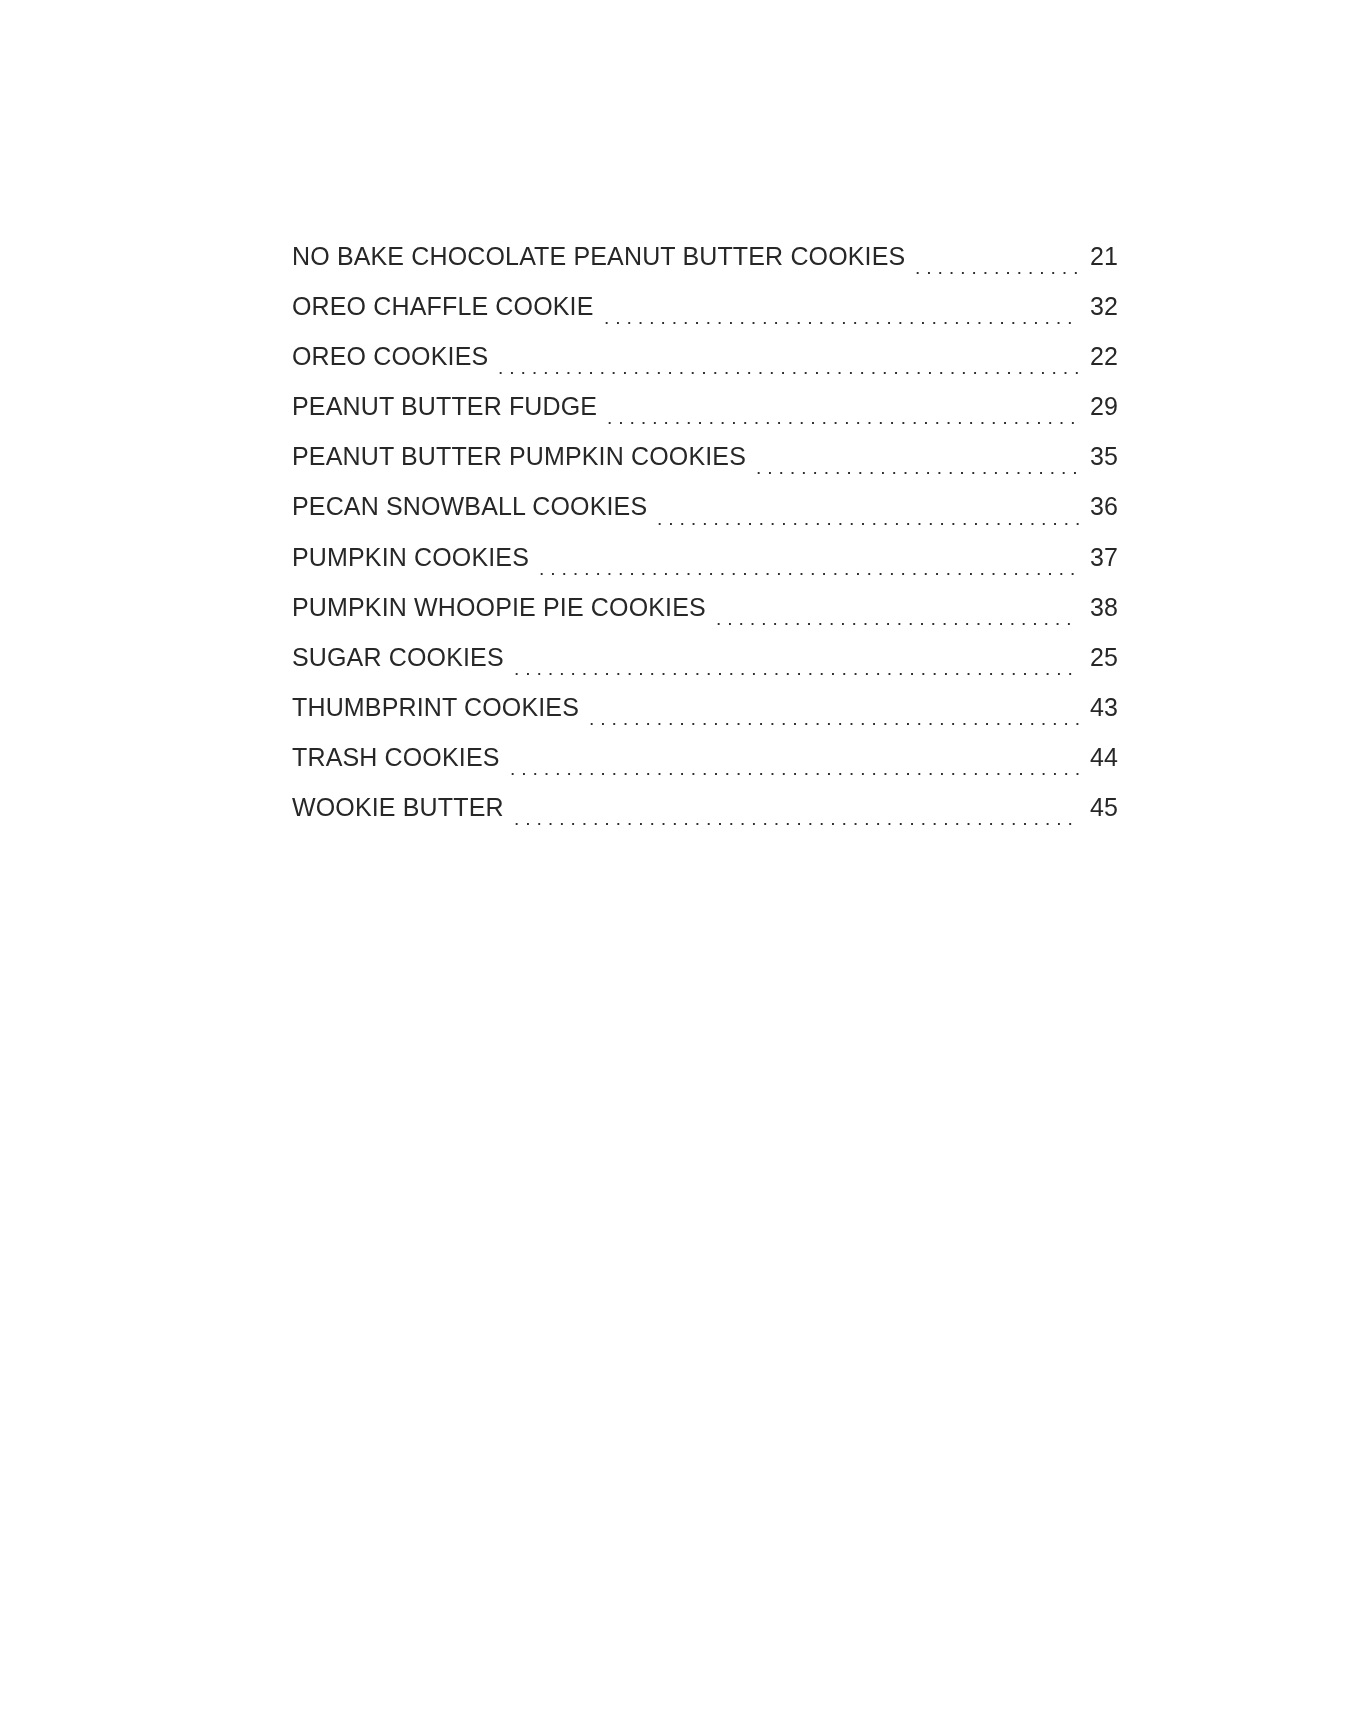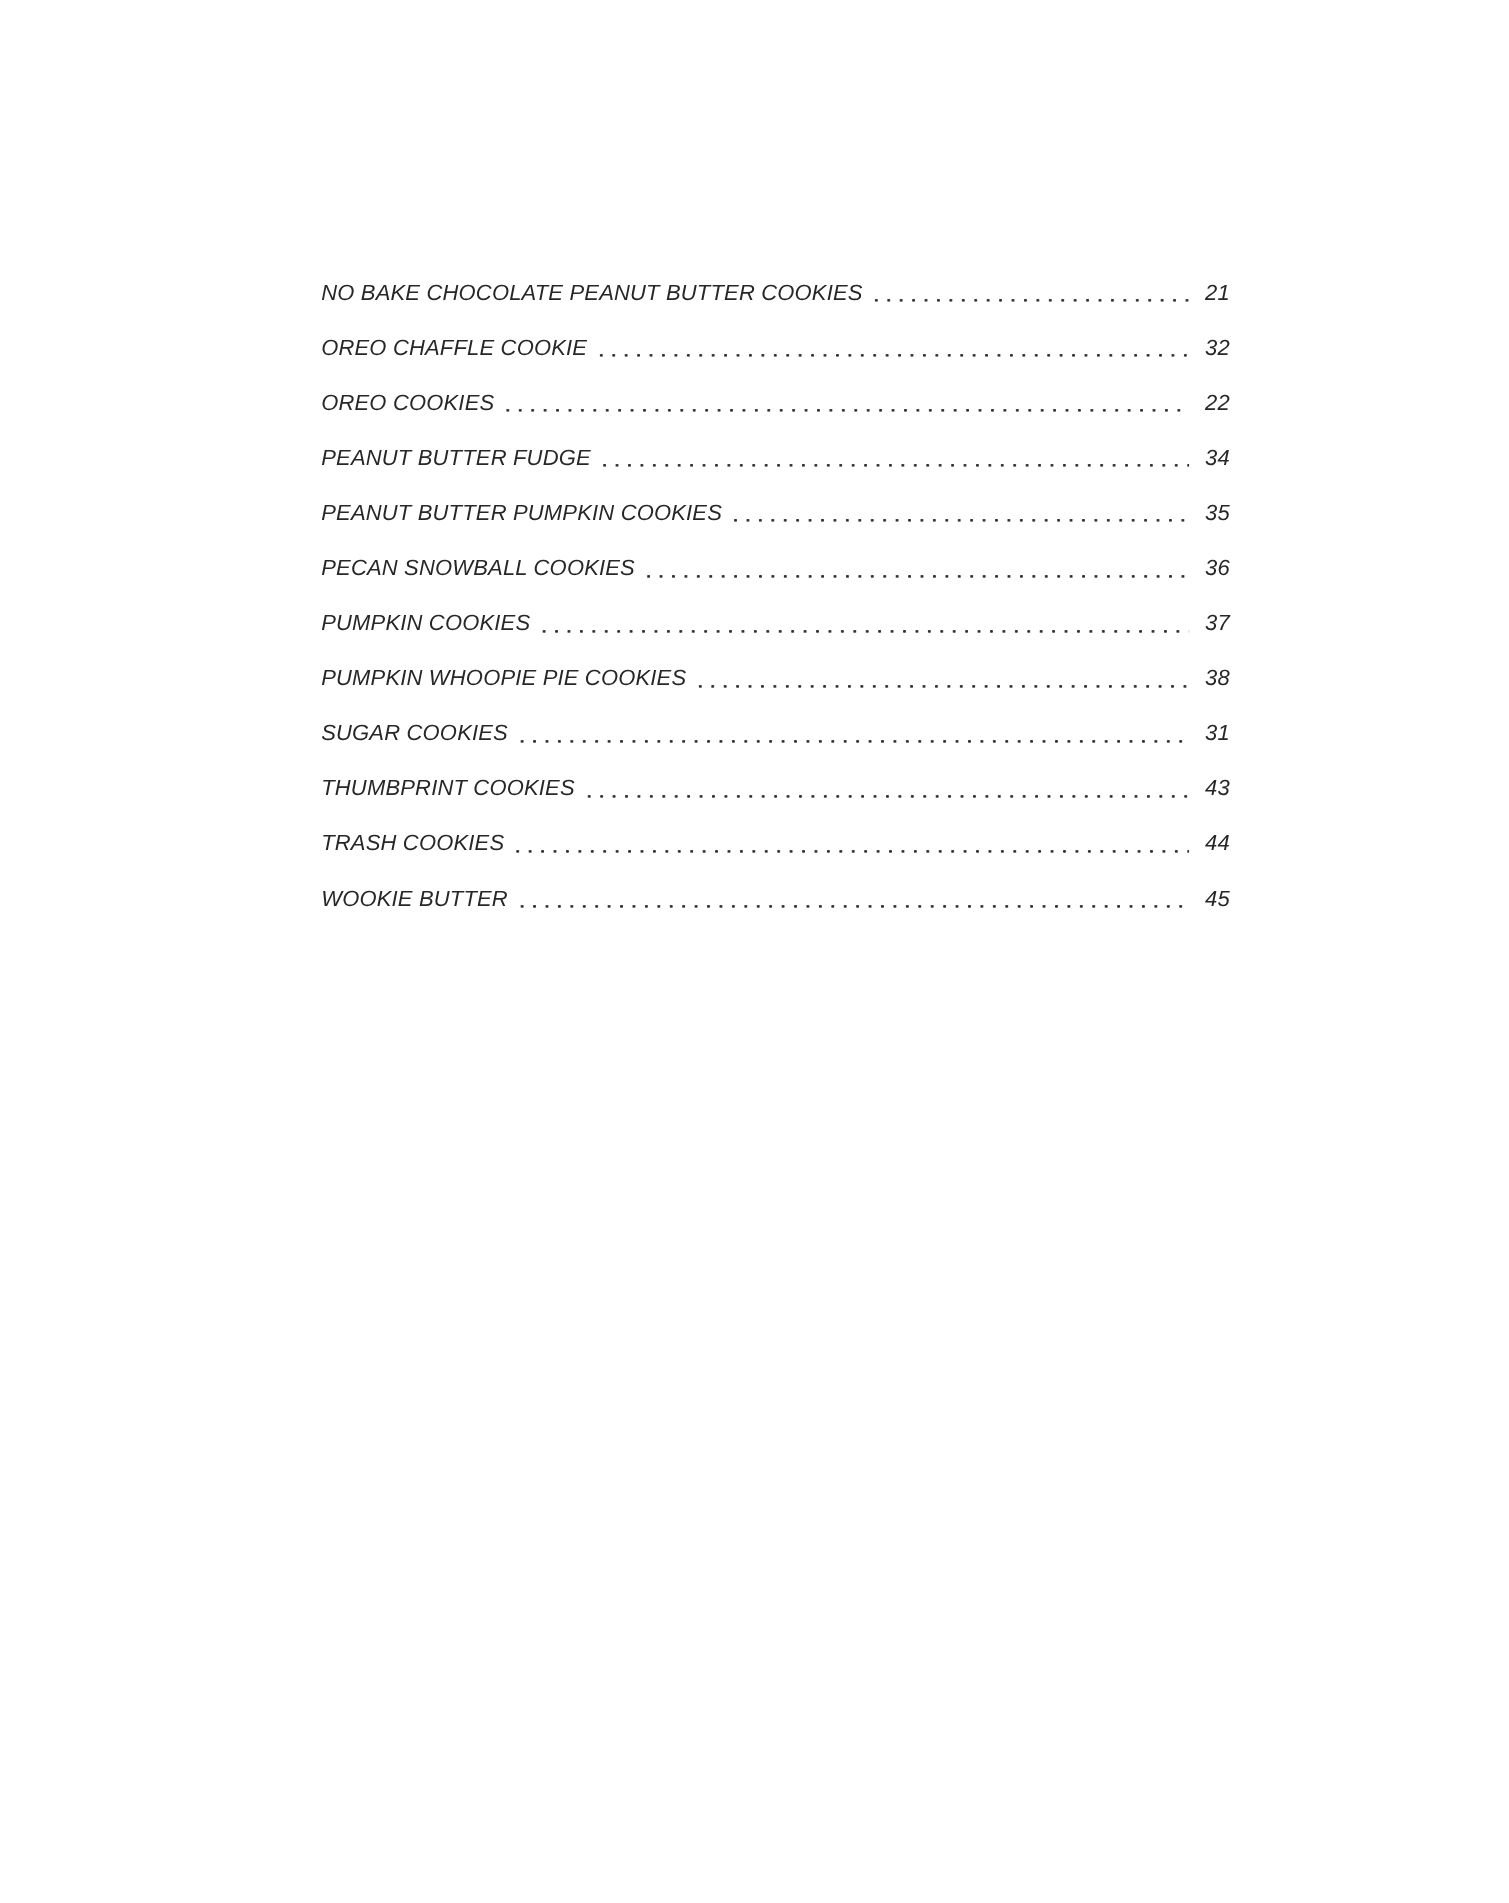--- a/index.html
+++ b/index.html
@@ -21,25 +21,24 @@
   }
   .toc {
     position: absolute;
     left: 292px;
     top: 242px;
     width: 826px;
   }
   .toc-row {
     height: 50.1px;
     display: flex;
-    align-items: center;
-    font-size: 20px;
+    align-items: flex-start;
+    font-size: 25px;
     color: #272727;
     letter-spacing: 0.15px;
-    font-style: italic;
   }
   .toc-title {
     white-space: nowrap;
     flex: 0 0 auto;
   }
   .dot-leader {
     flex: 1 1 auto;
     align-self: stretch;
     margin-left: 5px;
     margin-right: 11px;
@@ -74,21 +73,21 @@
 
   <div class="toc-row">
     <span class="toc-title">OREO COOKIES</span>
     <span class="dot-leader"></span>
     <span class="toc-page-num">22</span>
   </div>
 
   <div class="toc-row">
     <span class="toc-title">PEANUT BUTTER FUDGE</span>
     <span class="dot-leader"></span>
-    <span class="toc-page-num">34</span>
+    <span class="toc-page-num">29</span>
   </div>
 
   <div class="toc-row">
     <span class="toc-title">PEANUT BUTTER PUMPKIN COOKIES</span>
     <span class="dot-leader"></span>
     <span class="toc-page-num">35</span>
   </div>
 
   <div class="toc-row">
     <span class="toc-title">PECAN SNOWBALL COOKIES</span>
@@ -107,21 +106,21 @@
     <span class="dot-leader"></span>
     <span class="toc-page-num">38</span>
   </div>
 
 
 
 
   <div class="toc-row">
     <span class="toc-title">SUGAR COOKIES</span>
     <span class="dot-leader"></span>
-    <span class="toc-page-num">31</span>
+    <span class="toc-page-num">25</span>
   </div>
 
   <div class="toc-row">
     <span class="toc-title">THUMBPRINT COOKIES</span>
     <span class="dot-leader"></span>
     <span class="toc-page-num">43</span>
   </div>
 
   <div class="toc-row">
     <span class="toc-title">TRASH COOKIES</span>

